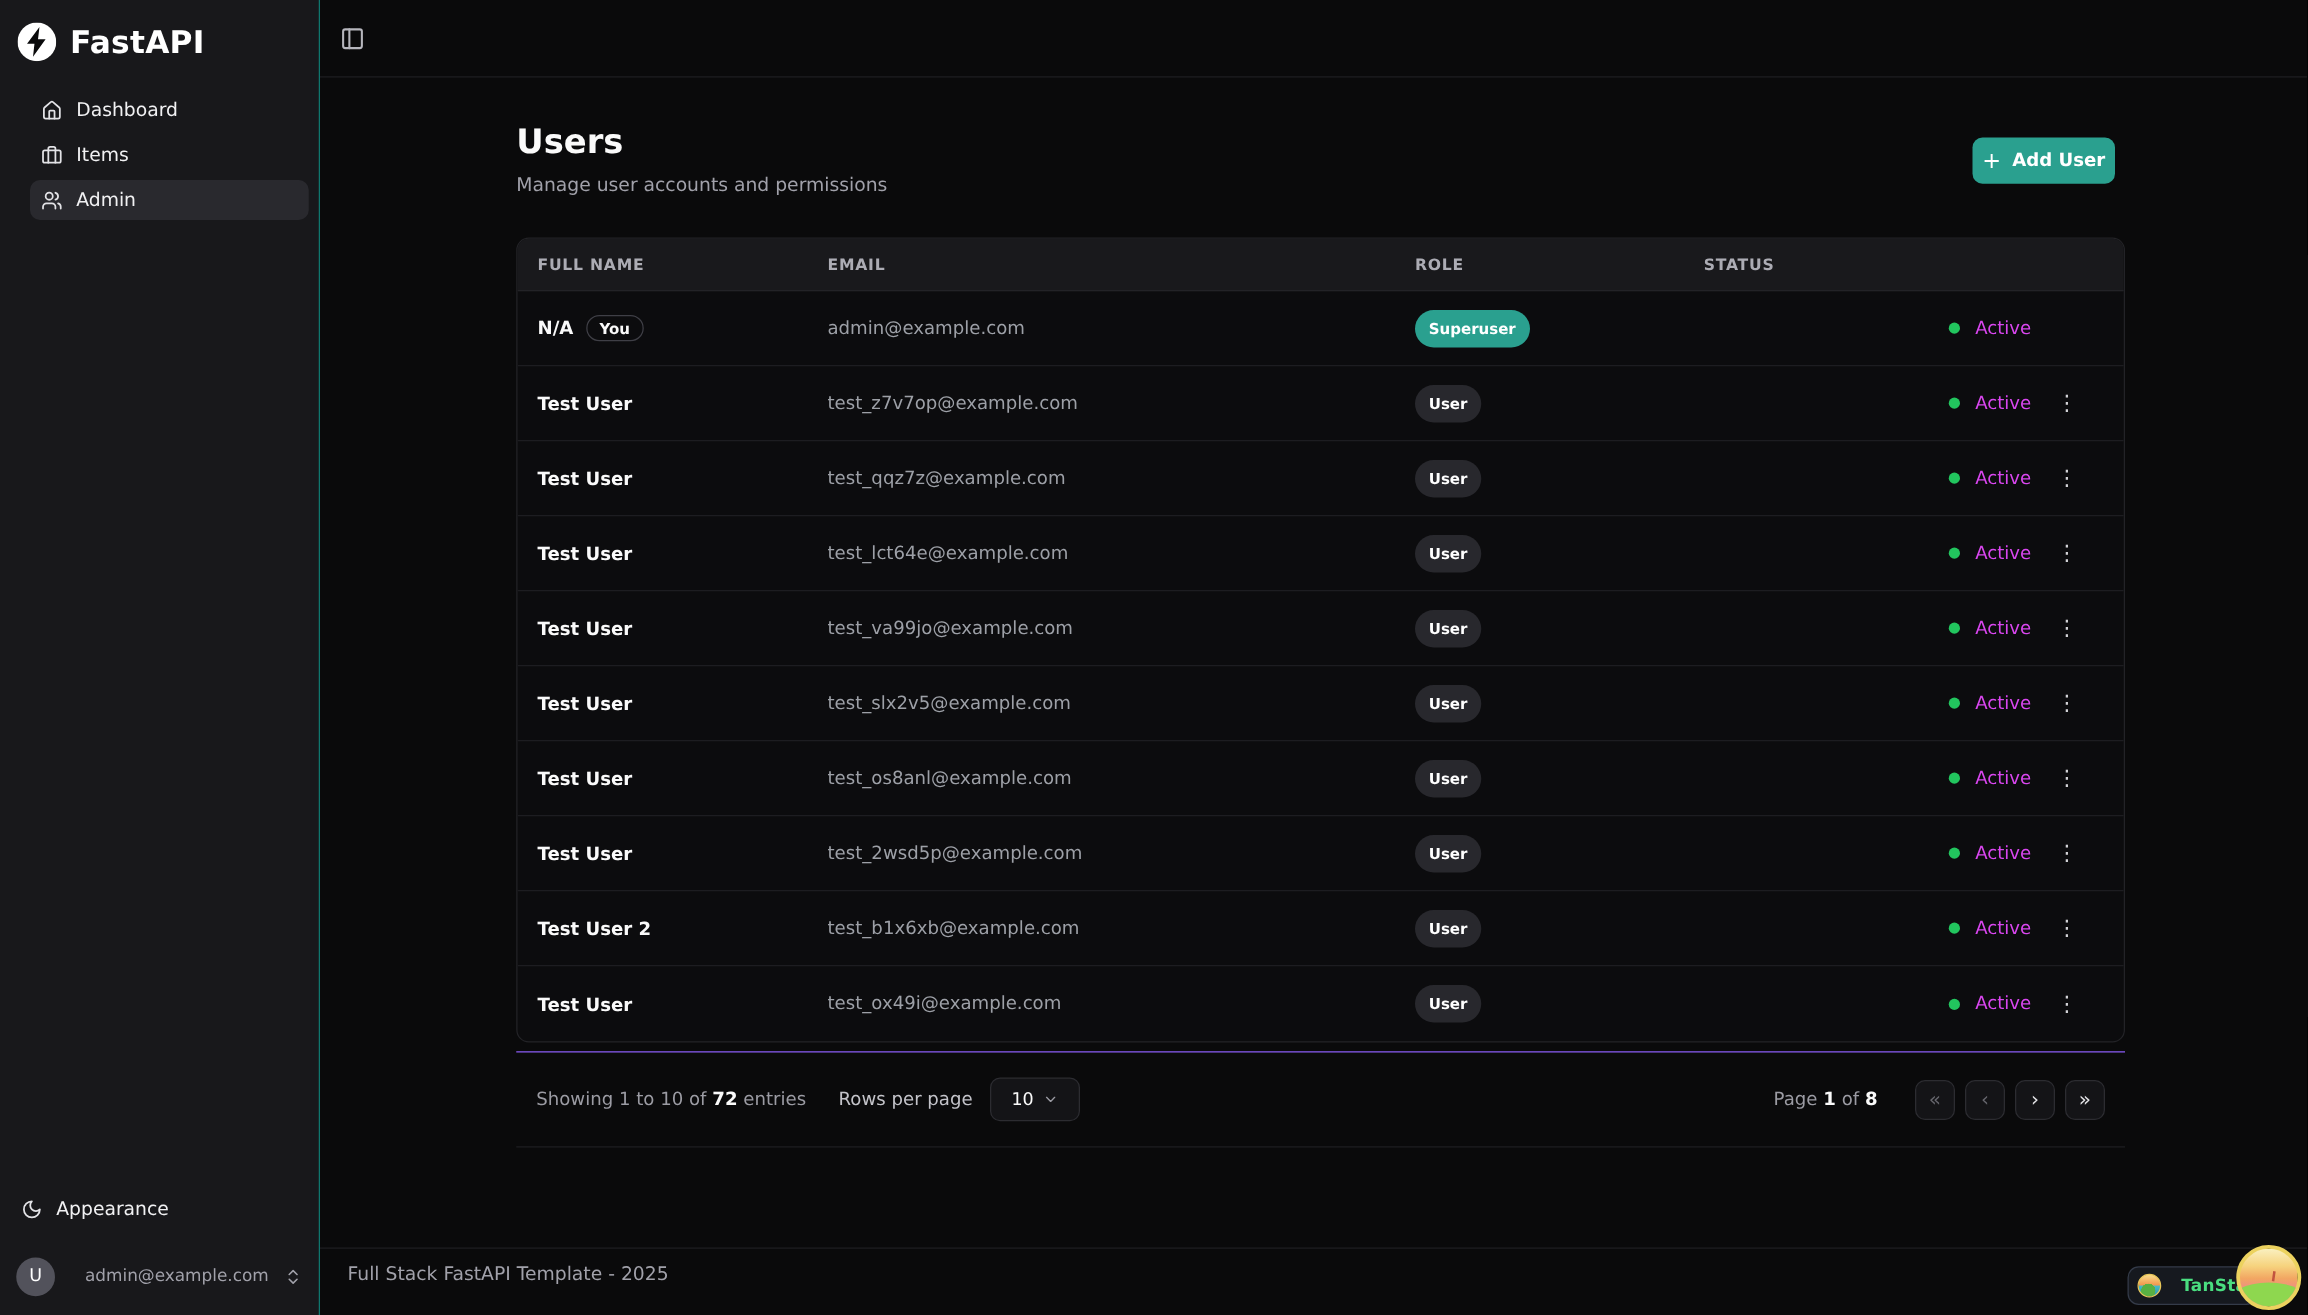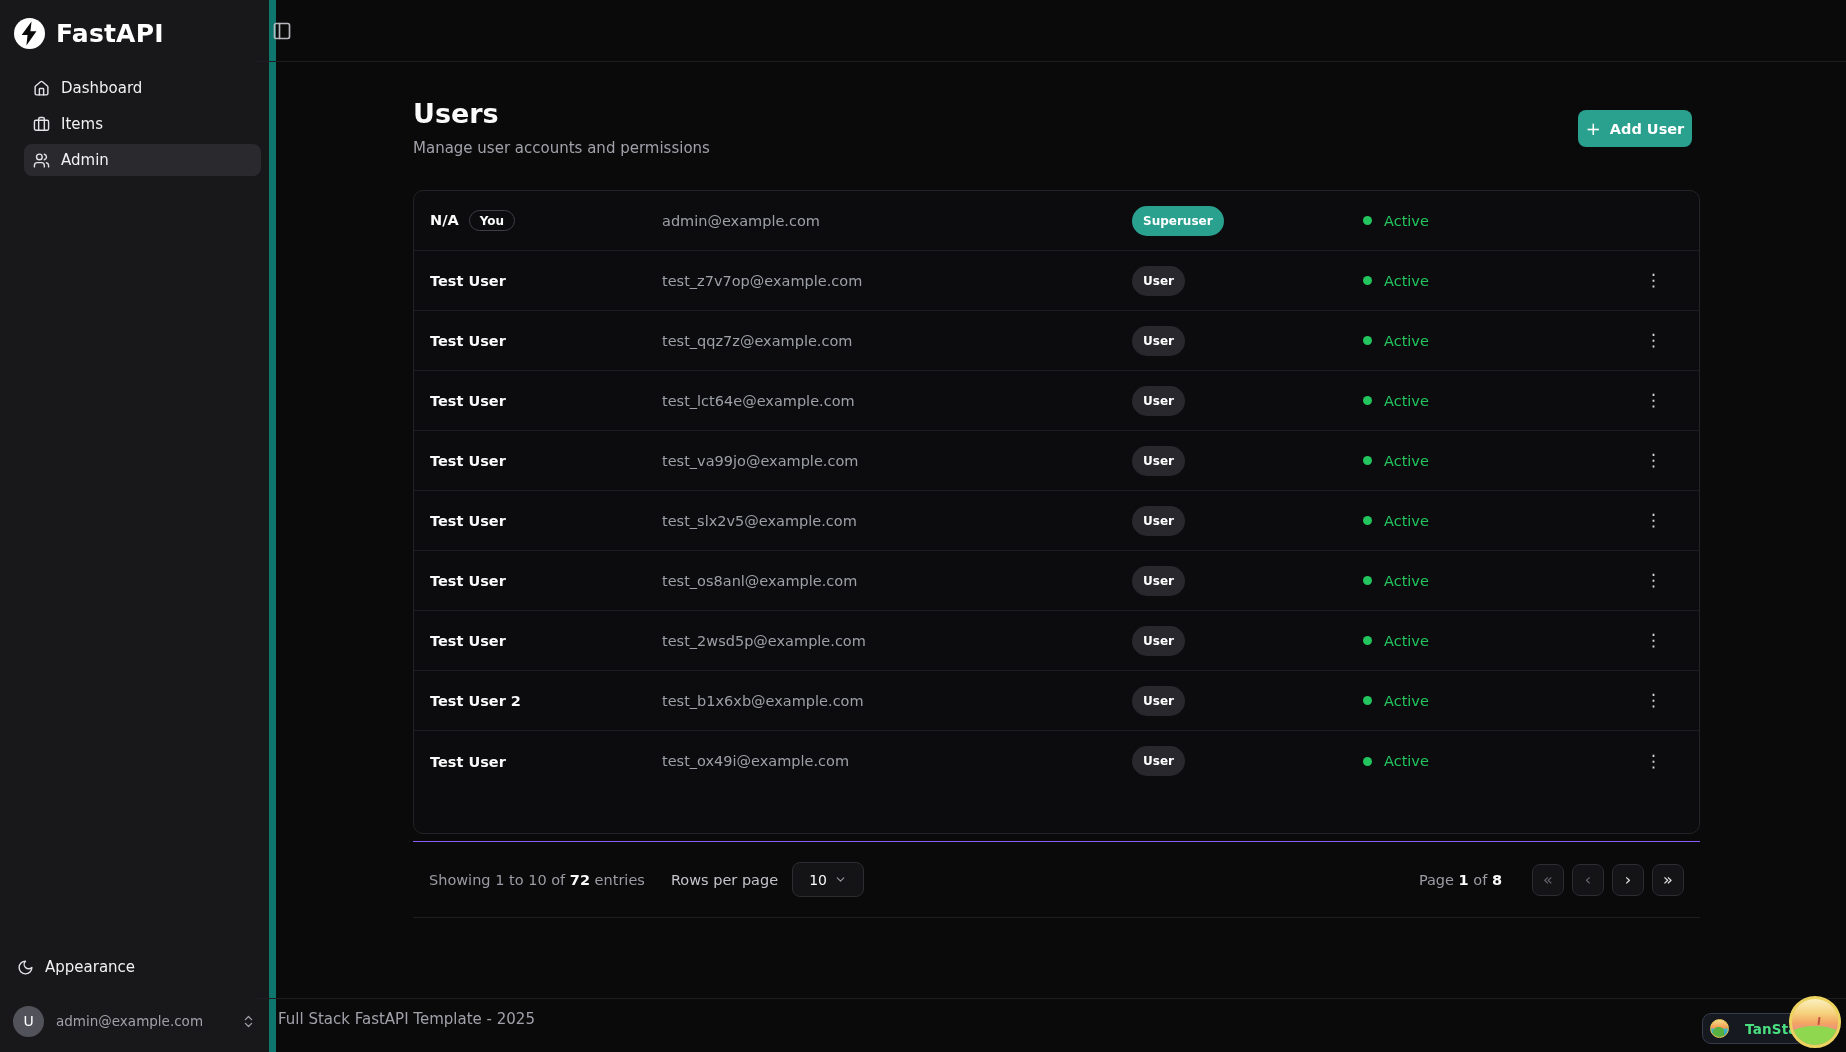--- a/index.html
+++ b/index.html
@@ -4,21 +4,21 @@
 <style>
   * { box-sizing: border-box; }
   html,body { margin:0; padding:0; background:#000; }
   .canvas {
     position:relative; width:1846px; height:1052px; overflow:hidden;
     background:#0a0a0b; font-family:"DejaVu Sans","Liberation Sans",sans-serif;
     color:#fafafa; -webkit-font-smoothing:antialiased;
   }
 
   
-  .sidebar { position:absolute; left:0; top:0; bottom:0; width:276px; background:#18181b; border-right:7px solid #0f766e; }
+  .sidebar { position:absolute; left:0; top:0; bottom:0; width:256px; background:#18181b; border-right:1px solid #0f766e;text-align:right; }
   .logo-row { position:absolute; top:18px; left:14px; display:flex; align-items:center; gap:11px; }
   .logo-circle { width:31px; height:31px; display:block; }
   .logo-text { font-size:25px; font-weight:700; color:#ffffff; letter-spacing:.2px; }
   .nav { position:absolute; top:72px; left:24px; right:8px; display:flex; flex-direction:column; gap:4px; }
   .nav-item { height:32px; border-radius:8px; display:flex; align-items:center; gap:11px; padding:0 9px; font-size:15px; color:#f1f1f3; cursor:pointer; }
   .nav-item.active { background:#29292e; }
   .nav-item svg { width:17px; height:17px; color:#e2e2e6; flex:0 0 auto; }
   .appearance-item { position:absolute; left:8px; right:8px; top:951px; height:32px; border-radius:8px; display:flex; align-items:center; gap:11px; padding:0 9px; font-size:15px; color:#f1f1f3; cursor:pointer; }
   .appearance-item svg { width:17px; height:17px; color:#e2e2e6; }
   .user-row { position:absolute; left:6px; right:6px; top:999px; height:44px; border-radius:10px; display:flex; align-items:center; gap:12px; padding:0 7px; cursor:pointer; }
@@ -49,21 +49,21 @@
   .th { font-size:12.5px; font-weight:600; color:#acacb4; letter-spacing:.6px; }
   .trow { height:60px; border-bottom:1px solid #1d1d21; }
   .trow:last-child { border-bottom:none; }
   .name { font-size:14.5px; font-weight:600; color:#fafafa; }
   .you-badge { display:inline-block; margin-left:10px; font-size:12px; font-weight:600; color:#fafafa;
     border:1px solid #3f3f46; border-radius:999px; padding:2.5px 10px; }
   .email-cell { font-size:14.5px; color:#9da0a7; }
   .badge { display:inline-block; font-size:12px; font-weight:700; color:#ffffff; border-radius:999px; padding:8px 11px; }
   .badge.superuser { background:#2aa08f; }
   .badge.user { background:#28282d; }
-  .status-cell { display:flex; align-items:center; gap:12px; font-size:14.5px; color:#22c55e; }
+  .status-cell { display:flex; align-items:center; gap:12px; font-size:14.5px; color:#d946ef;justify-content:flex-end; }
   .dot { width:9px; height:9px; border-radius:50%; background:#22c55e; flex:0 0 auto; }
   .actions-cell { justify-self:end; padding-right:14px; }
   .menu-btn { background:none; border:none; color:#d4d4d8; font-size:17px; line-height:1; padding:4px 7px; cursor:pointer; border-radius:6px; }
 
   
   .pagination { position:absolute; left:413px; top:841px; width:1287px; height:77px;
     border-top:1px solid #8b5cf6; border-bottom:1px solid #1e1e22;
     display:flex; align-items:center; padding:4px 16px; }
   .showing { font-size:14.5px; color:#9b9ba3; }
   .showing .strong, .page-info .strong { color:#fafafa; font-weight:700; }
@@ -159,20 +159,27 @@
   </header>
 
   <h1 class="page-title" style="margin:0;">Users</h1>
   <div class="page-subtitle">Manage user accounts and permissions</div>
   <button class="add-user-btn">
     <span class="plus">+</span>
     <span>Add User</span>
   </button>
 
   <div class="table-card">
+    <div class="thead grid-cols">
+      <div class="th">FULL NAME</div>
+      <div class="th">EMAIL</div>
+      <div class="th">ROLE</div>
+      <div class="th">STATUS</div>
+      <div class="th"></div>
+    </div>
     <div>
         <div class="trow grid-cols">
       <div>
         <span class="name">N/A</span><span class="you-badge">You</span>
       </div>
       <div class="email-cell">admin@example.com</div>
       <div>
         <span class="badge superuser">Superuser</span>
       </div>
       <div class="status-cell">

